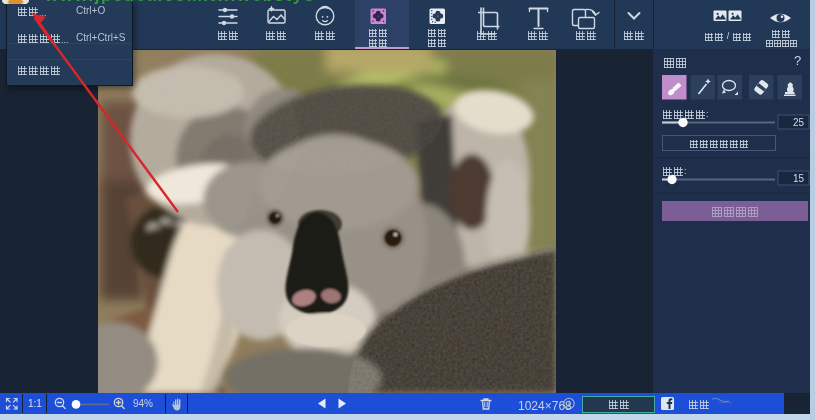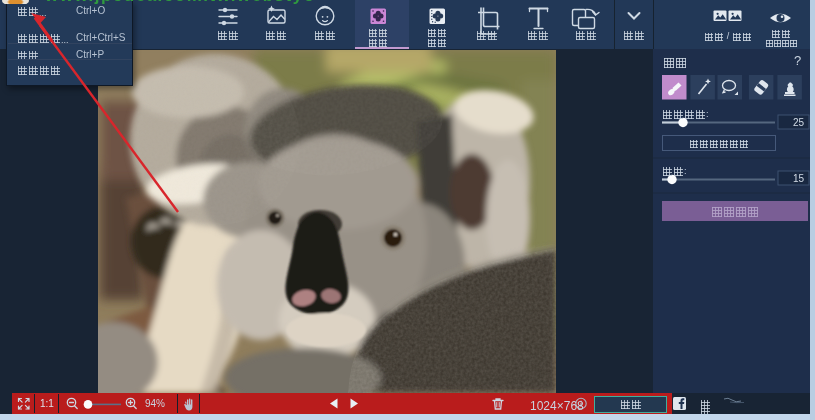--- a/index.html
+++ b/index.html
@@ -1,19 +1,19 @@
 <!DOCTYPE html>
 <html><head><meta charset="utf-8"><style>
 *{margin:0;padding:0;box-sizing:border-box}
 html,body{width:815px;height:420px;overflow:hidden;background:#182434;font-family:"Liberation Sans",sans-serif}
 #app{position:relative;width:815px;height:420px}
 .abs{position:absolute}
 #toolbar{left:0;top:0;width:810px;height:49px;background:#223857}
 #panel{left:653px;top:49px;width:157px;height:344px;background:#1e2e4b}
-#bottom{left:12px;top:393px;width:660px;height:21px;background:#b91c1c}
+#bottom{left:0;top:393px;width:784px;height:21px;background:#1d4ed8}
 #frameR{left:810px;top:0;width:5px;height:420px;background:#b9cde2}
 #frameB{left:0;top:414px;width:810px;height:6px;background:#c3d7eb}
 .tbtn{position:absolute;top:0;height:49px;text-align:center;color:#c9d3df}
 .tlab{position:absolute;left:0;width:100%;top:31px;line-height:9px;font-size:9px}
 .tlab2{position:absolute;left:0;width:100%;top:27px;line-height:9px}
 .lbl{font-size:9px;line-height:9px}
 .g{display:inline-block;background-image:repeating-linear-gradient(0deg,rgba(205,215,226,.82) 0 1px,transparent 1px 3px),repeating-linear-gradient(90deg,rgba(205,215,226,.82) 0 1px,transparent 1px 3px);vertical-align:middle}
 .g9{width:9px;height:9px;margin:0 1px}
 .g8{width:8px;height:8px;margin:0 1px}
 .g7{width:7px;height:7px;margin:0 0.5px}
@@ -339,24 +339,20 @@
 <div class="abs" id="menu">
 <div class="mrow" style="top:2px">
         <span class="mtxt"><i class="g g9"></i><i class="g g9"></i><span style="color:#c9d3df;font-size:9px">...</span></span>
         <span class="msc" style="top:2px">Ctrl+O</span>
       </div>
 <div class="mrow" style="top:28.5px">
         <span class="mtxt"><i class="g g9"></i><i class="g g9"></i><i class="g g9"></i><i class="g g9"></i><span style="color:#c9d3df;font-size:9px">...</span></span>
         <span class="msc" style="top:2px">Ctrl+Ctrl+S</span>
       </div>
 <div class="msep" style="top:43px"></div>
-<div class="mrow" style="top:45.5px">
-        <span class="mtxt"><i class="g g9"></i><i class="g g9"></i><span style="color:#c9d3df;font-size:9px">...</span></span>
-        <span class="msc" style="top:2px">Ctrl+P</span>
-      </div>
 <div class="msep" style="top:58.5px"></div>
 <div class="mrow" style="top:60.5px">
         <span class="mtxt"><i class="g g9"></i><i class="g g9"></i><i class="g g9"></i><i class="g g9"></i></span>
       </div>
 </div>
 <div class="abs" id="logo" style="left:2px;top:0;width:27px;height:4px;overflow:hidden">
 <div style="position:absolute;top:-4px;left:0;width:27px;height:10px;border-radius:50%;background:radial-gradient(ellipse at 50% 60%, #e8952d 0 34%, #f3ede2 45% 72%, #9fb3c8 100%);opacity:.95"></div>
 </div>
 <div class="abs" id="watermark" style="left:45px;top:0;width:303px;height:4px;overflow:hidden">
 <div style="position:absolute;top:-14px;left:0;color:#31a83c;font-size:17px;font-weight:bold;letter-spacing:1.5px;opacity:.88;font-family:'Liberation Sans',sans-serif">www.jpcdea.com.tw.webstyo</div>

